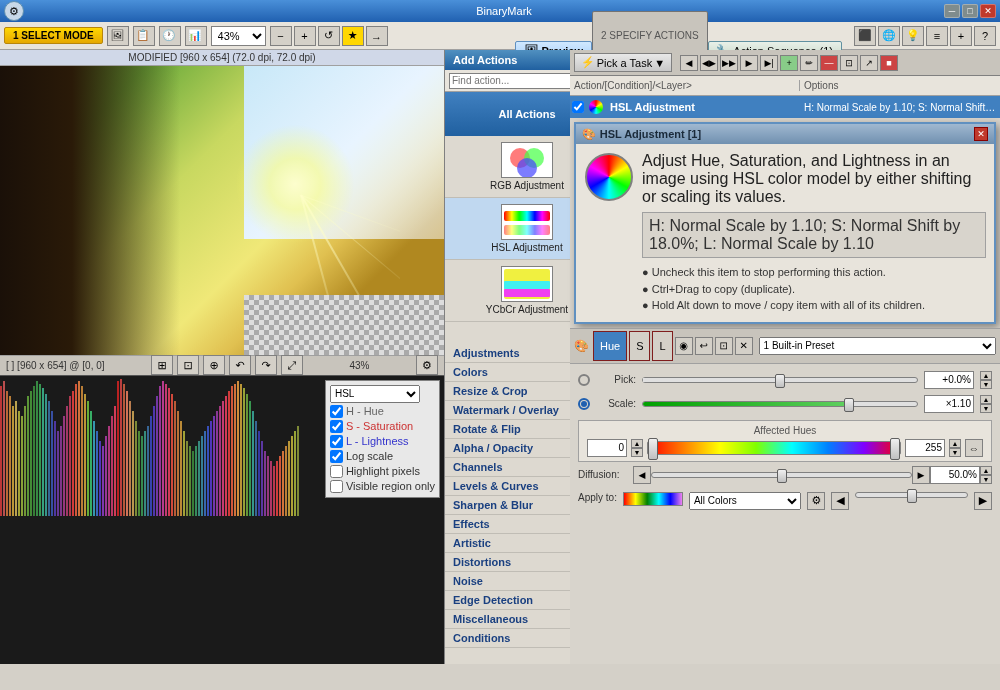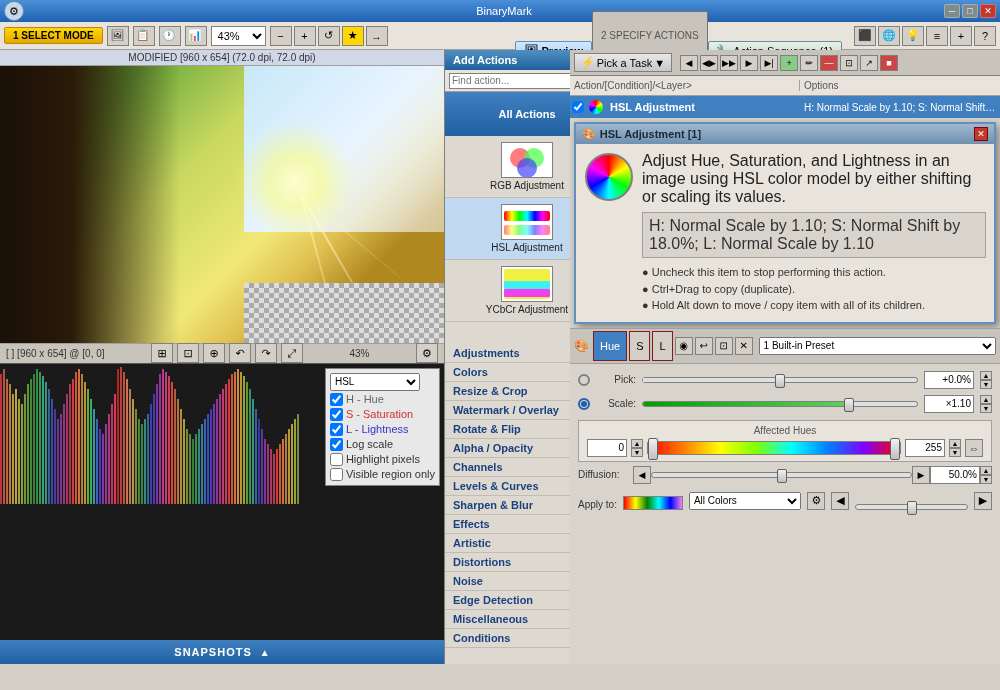--- a/index.html
+++ b/index.html
@@ -109,21 +109,21 @@
     .affected-hues { border: 1px solid #a0a0a0; background: #e8e4dc; padding: 4px 8px; margin: 0 8px; }
     .affected-hues-title { text-align: center; font-size: 10px; color: #555; margin-bottom: 3px; }
     .hue-range-row { display: flex; align-items: center; gap: 4px; }
     .hue-gradient { flex: 1; height: 14px; background: linear-gradient(to right, red, #ff8000, yellow, #80ff00, cyan, #0080ff, #8000ff, red); border: 1px solid #808080; border-radius: 2px; position: relative; }
 
     .diffusion-row { display: flex; align-items: center; padding: 4px 8px; }
     .diff-label { width: 55px; font-size: 10px; color: #333; }
     .diff-track { flex: 1; height: 6px; background: #e0e0e0; border: 1px solid #808080; border-radius: 3px; position: relative; }
     .diff-thumb-center { position: absolute; left: 50%; top: -4px; transform: translateX(-50%); width: 10px; height: 14px; background: linear-gradient(to bottom, #f0f0f0, #c0c0c0); border: 1px solid #606060; border-radius: 2px; }
 
-    .apply-row { display: flex; align-items: flex-end; gap: 6px; padding: 4px 8px; }
+    .apply-row { display: flex; align-items: flex-start; gap: 6px; padding: 4px 8px; }
     .apply-label { font-size: 10px; color: #333; }
     .apply-gradient { width: 60px; height: 14px; background: linear-gradient(to right, red, yellow, green, cyan, blue, violet); border: 1px solid #808080; }
     .apply-select { height: 18px; font-size: 10px; flex: 1; }
 
     
     .snapshots-bar { height: 24px; background: linear-gradient(to bottom, #4080c0, #2060a0); display: flex; align-items: center; justify-content: center; cursor: pointer; }
     .snapshots-label { color: white; font-size: 11px; font-weight: bold; letter-spacing: 1px; }
     .snapshots-arrow { color: white; font-size: 10px; }
 
     .hsl-color-icon { width: 48px; height: 48px; border-radius: 50%; background: conic-gradient(red, yellow, lime, cyan, blue, magenta, red); border: 2px solid #808080; }
@@ -345,24 +345,20 @@
           <input type="checkbox" style=""> 
             <span>Highlight pixels</span>
         </label>
         <label class="histo-checkbox">
           <input type="checkbox" style=""> 
             <span>Visible region only</span>
         </label>
       </div>
     </div>
 
-    <div class="snapshots-bar">
-      <span class="snapshots-label">SNAPSHOTS</span>
-      <span class="snapshots-arrow" style="margin-left:8px;">▲</span>
-    </div>
   </div>
 
   <div style="width:125px;display:flex;border-right:1px solid #808080;">
     <div style="flex:1;display:flex;flex-direction:column;background:#ddd9d0;">
       <div class="add-actions-header">
         <span>Add Actions</span>
         <span style="cursor:pointer;">«</span>
       </div>
       <div class="find-action-bar">
         <input class="find-input" placeholder="Find action..." style="">

